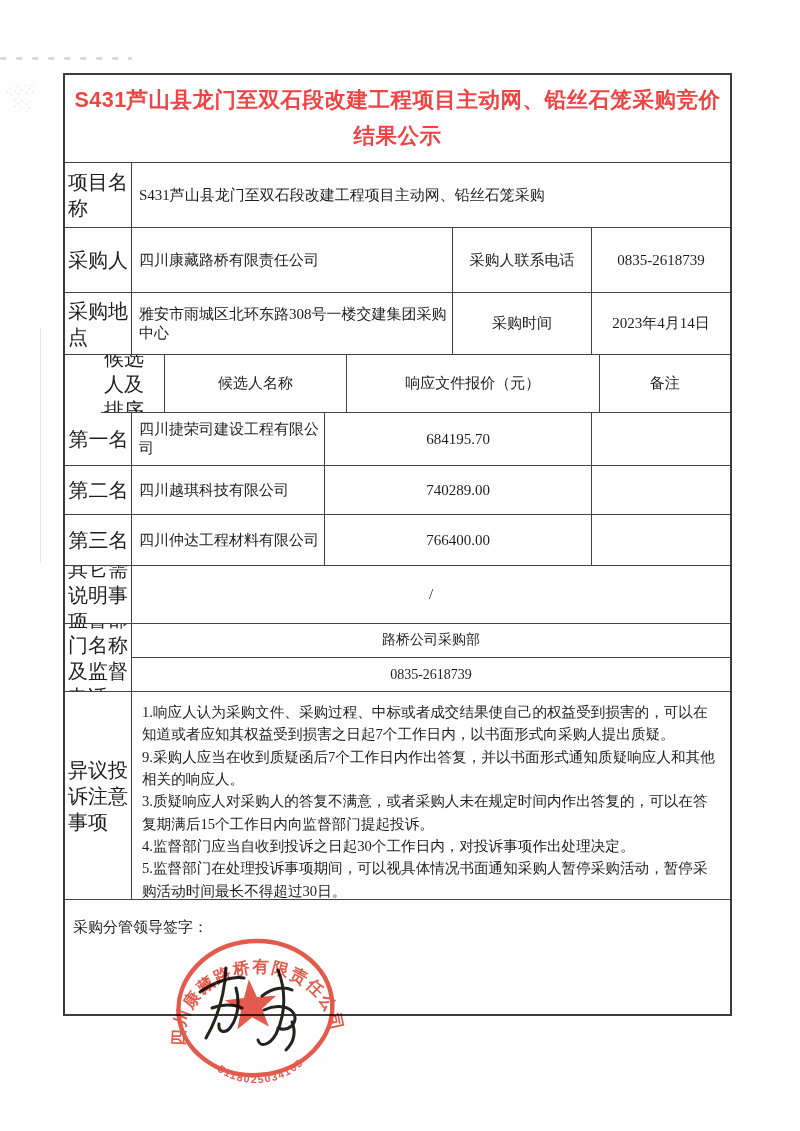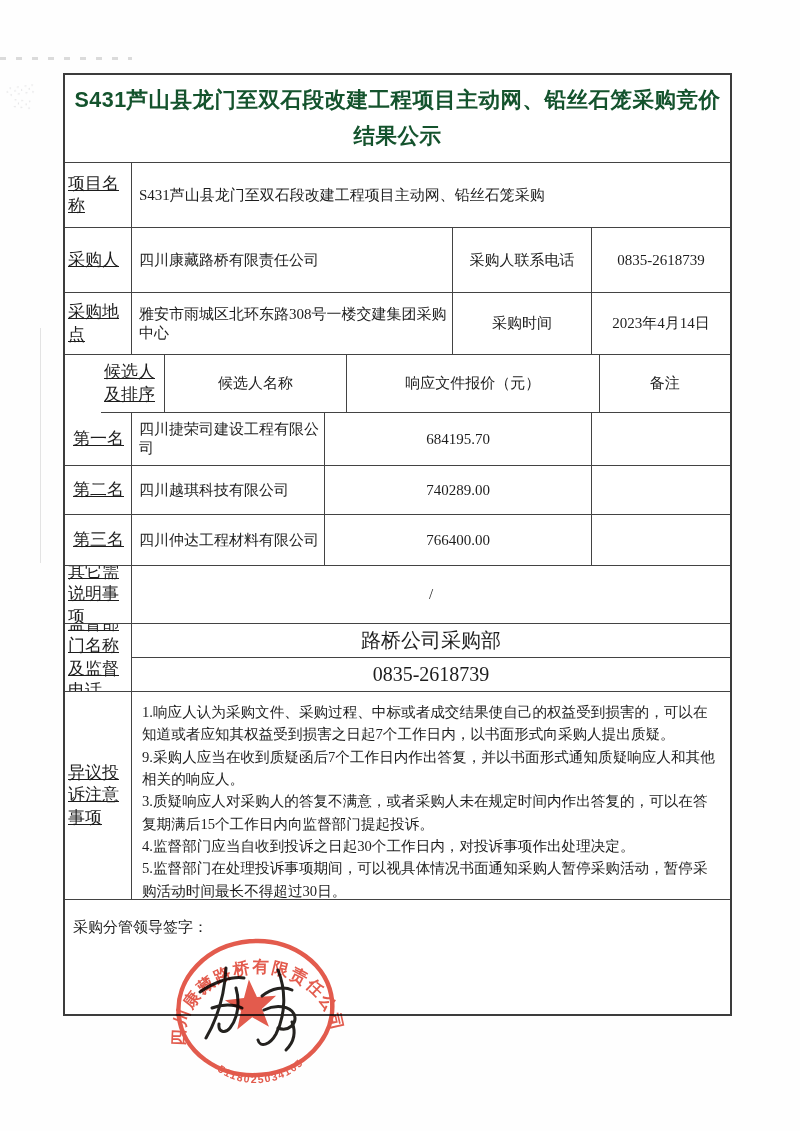--- a/index.html
+++ b/index.html
@@ -15,39 +15,39 @@
   .crease{position:absolute;left:40px;top:328px;width:1px;height:235px;background:#dcdcdc;opacity:.8;}
   
   .doc-table{
     position:absolute;left:63px;top:73px;width:665px;height:939px;
     border:2px solid #3c3c3c;box-sizing:content-box;background:#fff;
   }
   .row{display:flex;border-bottom:1.5px solid #434343;box-sizing:border-box;}
   .row:last-child{border-bottom:none;}
   .cell{border-right:1.5px solid #434343;box-sizing:border-box;display:flex;align-items:center;overflow:hidden;}
   .cell:last-child{border-right:none;}
-  .lab{width:67px;padding:2px 2px 2px 3px;font-size:17px;line-height:1.3;text-decoration:underline;}
+  .lab{width:67px;padding:2px 2px 2px 3px;font-size:20px;line-height:1.3;}
   .ctr{justify-content:center;text-align:center;}
   .lft{padding-left:7px;text-align:left;}
   .fs15{font-size:15px;}
   .title-row{height:88px;align-items:center;}
   .title-cell{width:665px;justify-content:center;padding:4px 8px;box-sizing:border-box;}
   .title-text{font-family:"Liberation Sans","DejaVu Sans",sans-serif;font-weight:700;
-    font-size:21.5px;line-height:1.65;text-align:center;letter-spacing:.5px;color:#14532d;}
+    font-size:21.5px;line-height:1.65;text-align:center;letter-spacing:.5px;color:#ef4444;}
   .w-main{width:321px;}   
   .w-sub{width:139px;}    
   .w-last{width:138px;}   
   .w-name{width:193px;}   
   .w-price{width:267px;}  
   .h-r1{height:65px;} .h-r2{height:65px;} .h-r3{height:62px;} .h-r4{height:59px;}
   .h-hd{height:58px;margin-left:36px;} .h-c1{height:53px;} .h-c2{height:49px;} .h-c3{height:51px;}
   .h-ot{height:58px;} .h-sv{height:68px;} .h-cp{height:208px;} .h-sg{height:55px;}
   .stack{display:flex;flex-direction:column;width:598px;}
   .stack .subcell{height:34px;display:flex;align-items:center;justify-content:center;
-    font-size:20px;box-sizing:border-box;}
+    font-size:14px;box-sizing:border-box;}
   .stack .subcell.first{border-bottom:1.5px solid #434343;}
   .complaint-body{display:block;padding:9px 10px 6px 10px;font-size:14.6px;line-height:1.53;
     width:598px;box-sizing:border-box;}
   .sign-row{position:relative;}
   .sign-cell{width:585px;padding-left:8px;font-size:15px;}
   
   .signature-svg{position:absolute;left:192px;top:962px;pointer-events:none;}
   .seal-svg{position:absolute;left:166px;top:930px;transform:rotate(-5deg);
     opacity:.88;mix-blend-mode:multiply;pointer-events:none;}
 </style>

